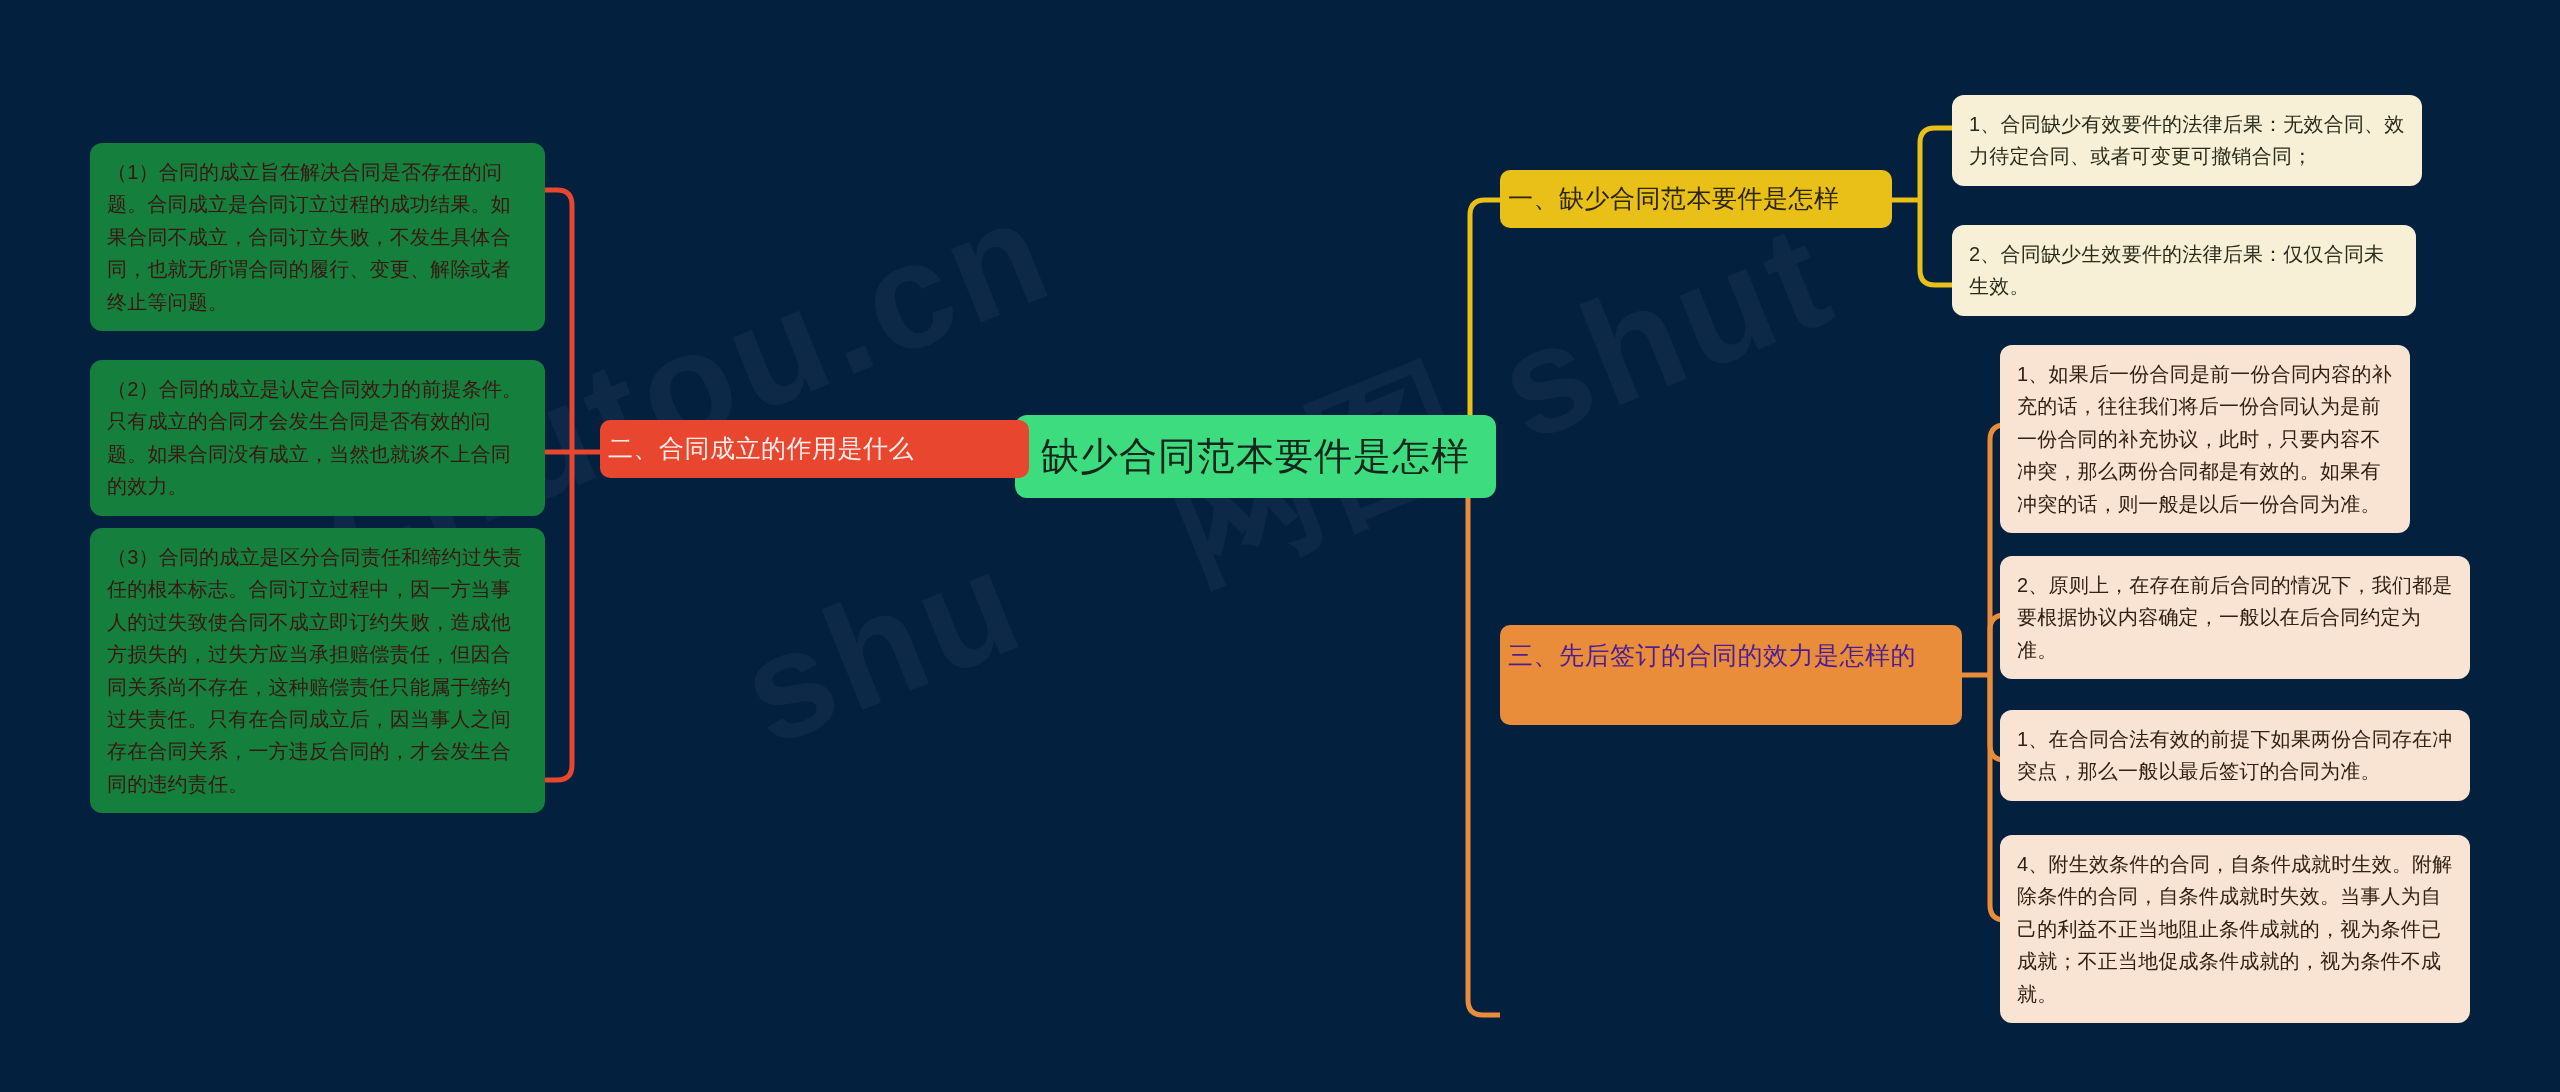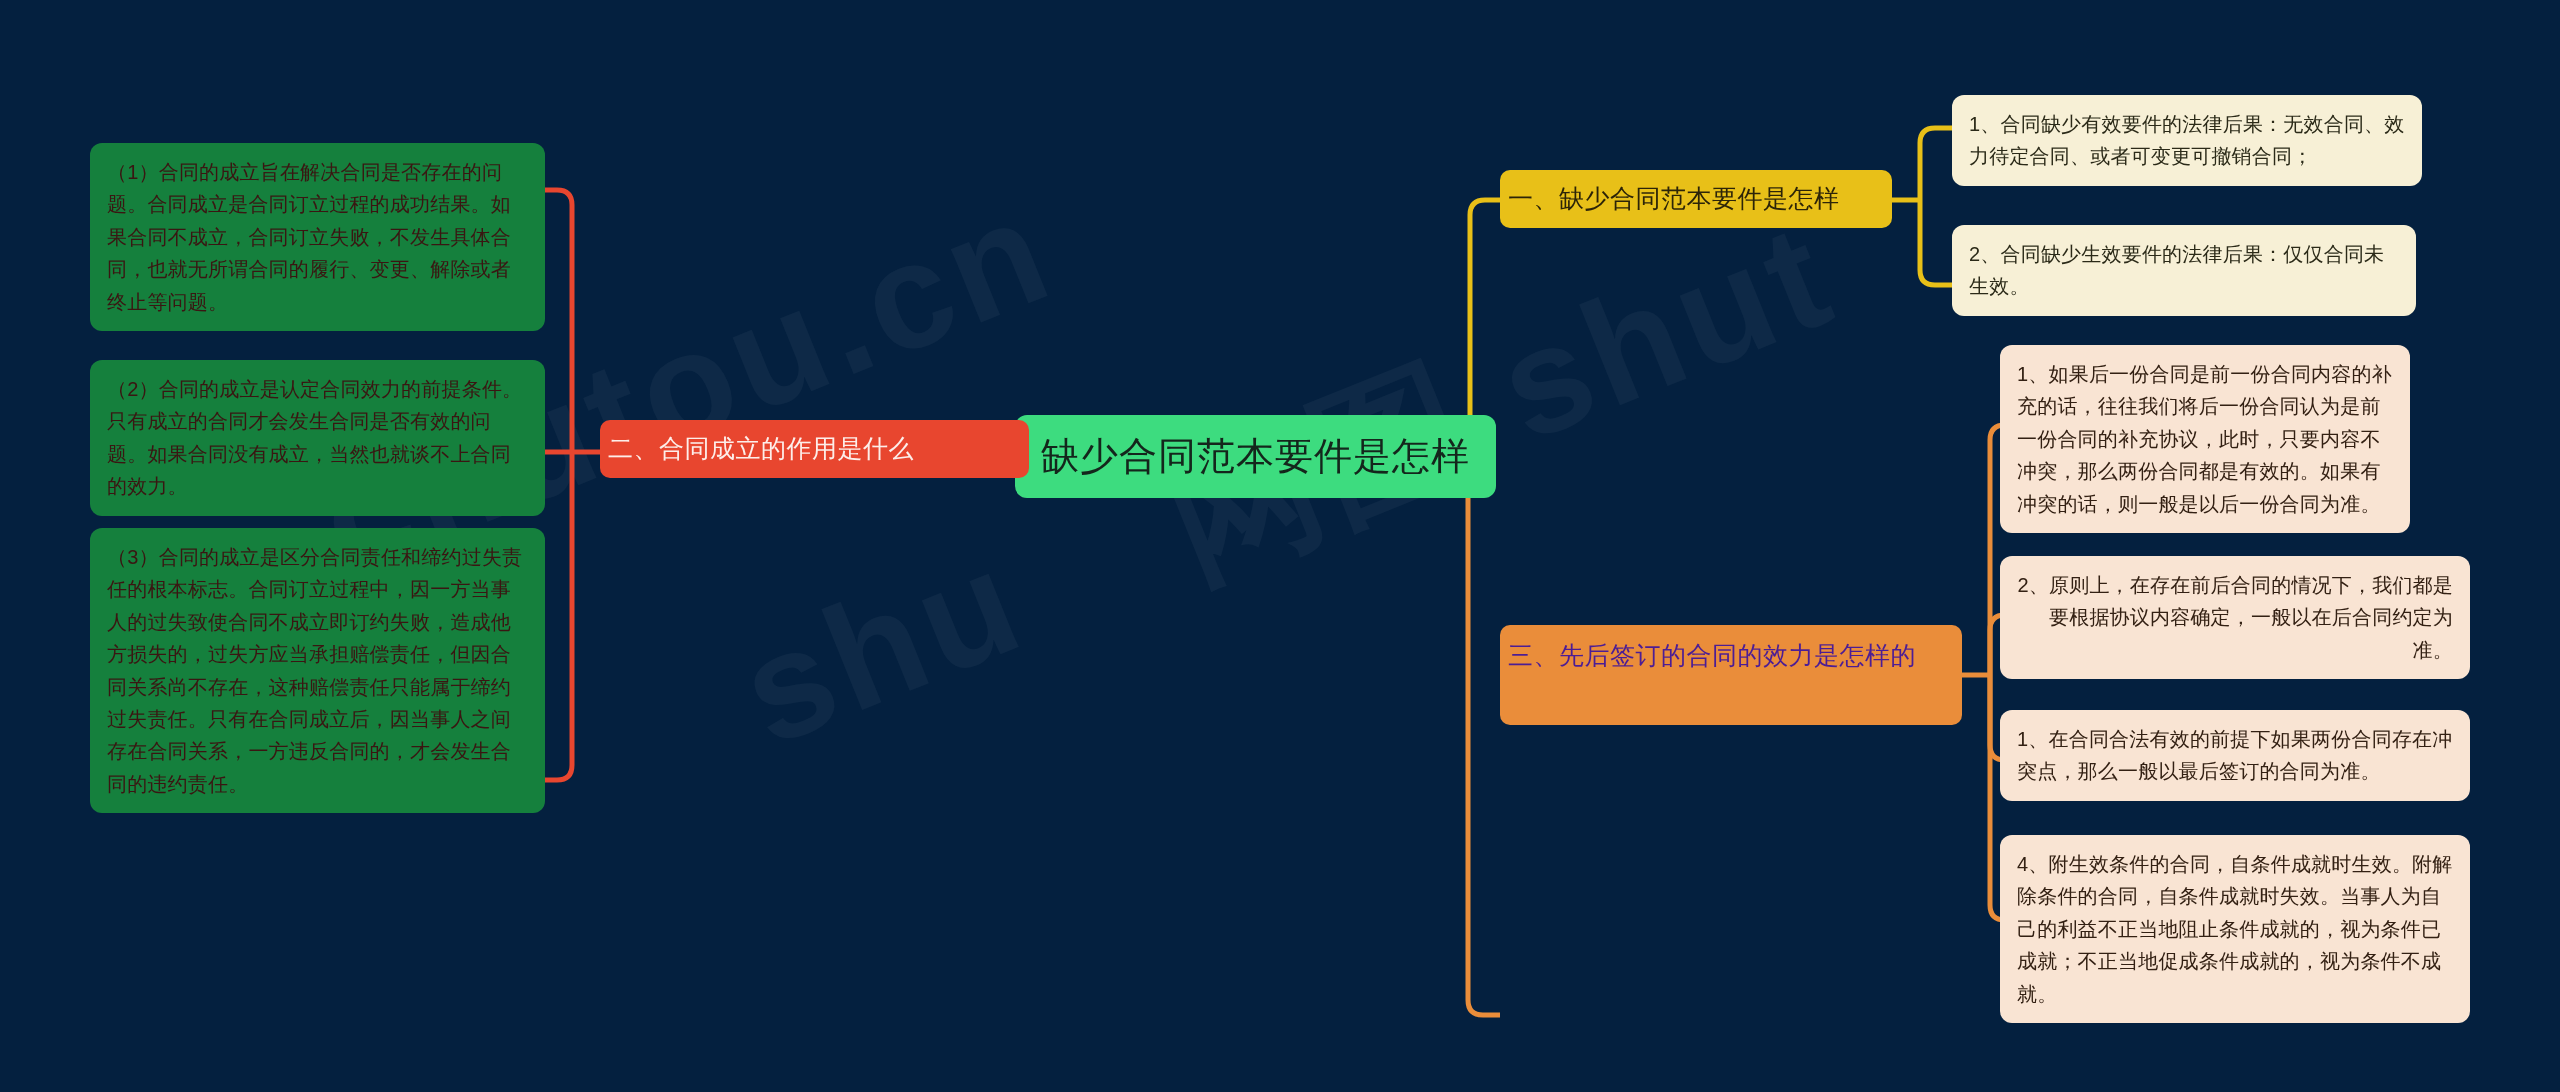--- a/index.html
+++ b/index.html
@@ -151,21 +151,21 @@
   </div>
 
   <div class="leaf leaf-cream" style="left:1952px; top:225px; width:464px;">
     <p>2、合同缺少生效要件的法律后果：仅仅合同未生效。</p>
   </div>
 
   <div class="leaf leaf-peach" style="left:2000px; top:345px; width:410px;">
     <p>1、如果后一份合同是前一份合同内容的补充的话，往往我们将后一份合同认为是前一份合同的补充协议，此时，只要内容不冲突，那么两份合同都是有效的。如果有冲突的话，则一般是以后一份合同为准。</p>
   </div>
 
-  <div class="leaf leaf-peach" style="left:2000px; top:556px; width:470px;text-align:right;">
+  <div class="leaf leaf-peach" style="left:2000px; top:556px; width:470px;">
     <p>2、原则上，在存在前后合同的情况下，我们都是要根据协议内容确定，一般以在后合同约定为准。</p>
   </div>
 
   <div class="leaf leaf-peach" style="left:2000px; top:710px; width:470px;">
     <p>1、在合同合法有效的前提下如果两份合同存在冲突点，那么一般以最后签订的合同为准。</p>
   </div>
 
   <div class="leaf leaf-peach" style="left:2000px; top:835px; width:470px;">
     <p>4、附生效条件的合同，自条件成就时生效。附解除条件的合同，自条件成就时失效。当事人为自己的利益不正当地阻止条件成就的，视为条件已成就；不正当地促成条件成就的，视为条件不成就。</p>
   </div>

